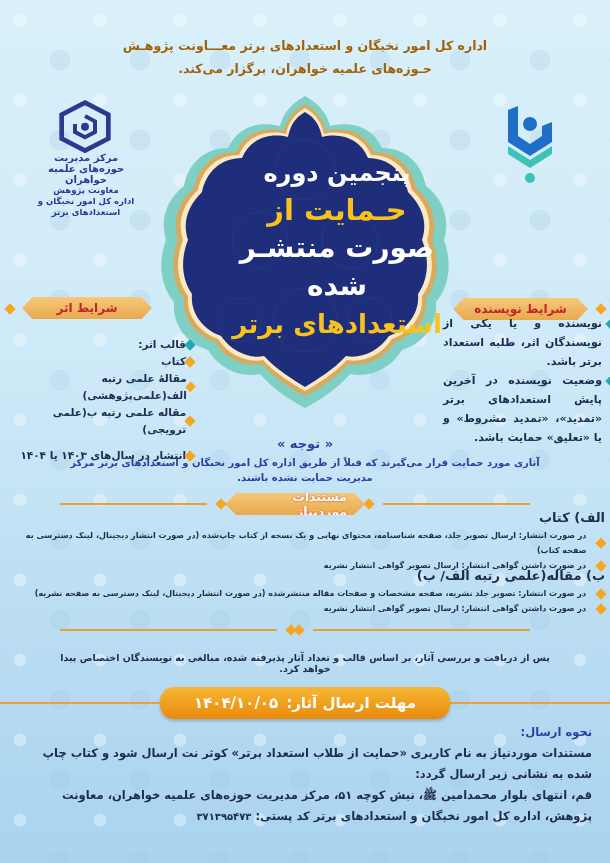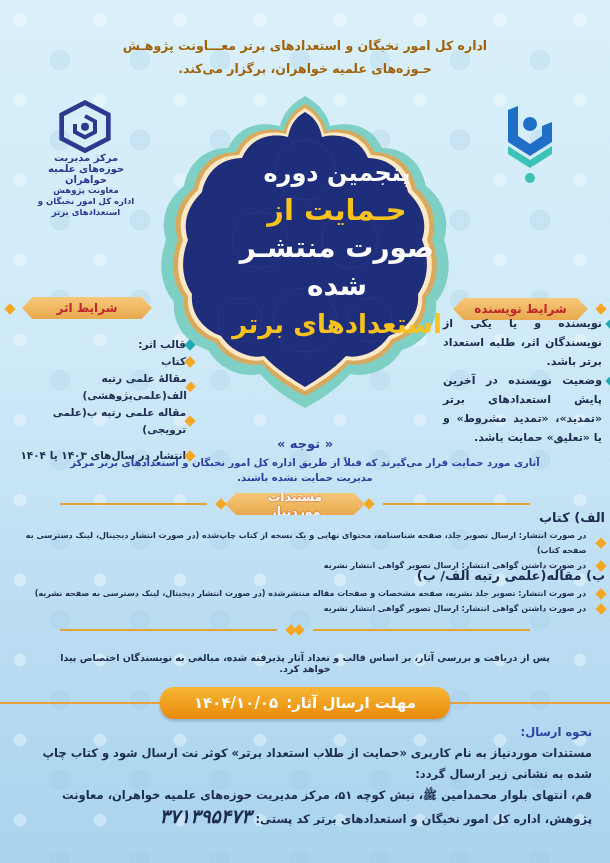--- a/index.html
+++ b/index.html
@@ -80,21 +80,21 @@
 
   .note-title {
     top: 436px; left: 0; width: 610px; text-align: center;
     color: #2b3fa0; font-weight: bold; font-size: 13px;
   }
   .note-body {
     top: 455px; left: 60px; width: 490px; text-align: center;
     color: #2b3fa0; font-weight: bold; font-size: 10px; line-height: 15px;
   }
 
-  .section-bar { left: 0; width: 590px; height: 24px; display: flex; align-items: center; justify-content: center; text-align: center; }
+  .section-bar { left: 0; width: 590px; height: 24px; display: flex; align-items: center; justify-content: center; }
   .section-bar .line { height: 1.5px; background: #e7a13b; flex: 1; margin: 0 10px; }
   .section-bar .line.left { margin-left: 60px; }
   .section-bar .line.right { margin-right: 60px; }
   .section-bar .pill-head { width: 140px; font-size: 12.5px; color: #ffffff; text-shadow: 0 0 2px #c0392b; }
   .sec-docs { top: 492px; }
   .sec-support { top: 618px; }
 
   .doc-group { left: 10px; width: 595px; color: #1d2b4f; }
   .doc-group .title { font-weight: bold; font-size: 13px; text-align: right; margin-bottom: 3px; }
   .doc-group .li { display: flex; align-items: center; gap: 11px; font-size: 8px; font-weight: bold; line-height: 15px; }
@@ -114,21 +114,21 @@
     box-shadow: 0 2px 3px rgba(0,0,0,0.2);
     color: #ffffff; font-weight: bold; font-size: 15px;
     display: flex; align-items: center; justify-content: center; gap: 8px;
   }
 
   .send {
     top: 722px; left: 22px; width: 570px; text-align: right;
     font-size: 11.5px; font-weight: bold; line-height: 21px; color: #1d2b4f;
   }
   .send .head { color: #2b3fa0; }
-  .send .postcode { font-size: 19px; letter-spacing: 0.5px; font-style: italic; }
+  .send .postcode { font-size: 10px; letter-spacing: 0.5px; }
 </style>
 </head>
 <body>
 
 <div class="pattern"></div>
 
 <div class="abs top-text">
   <div>اداره کل امور نخبگان و استعدادهای برتر معـــاونت پژوهـش</div>
   <div>حـوزه‌های علمیه خواهران، برگزار می‌کند.</div>
 </div>

